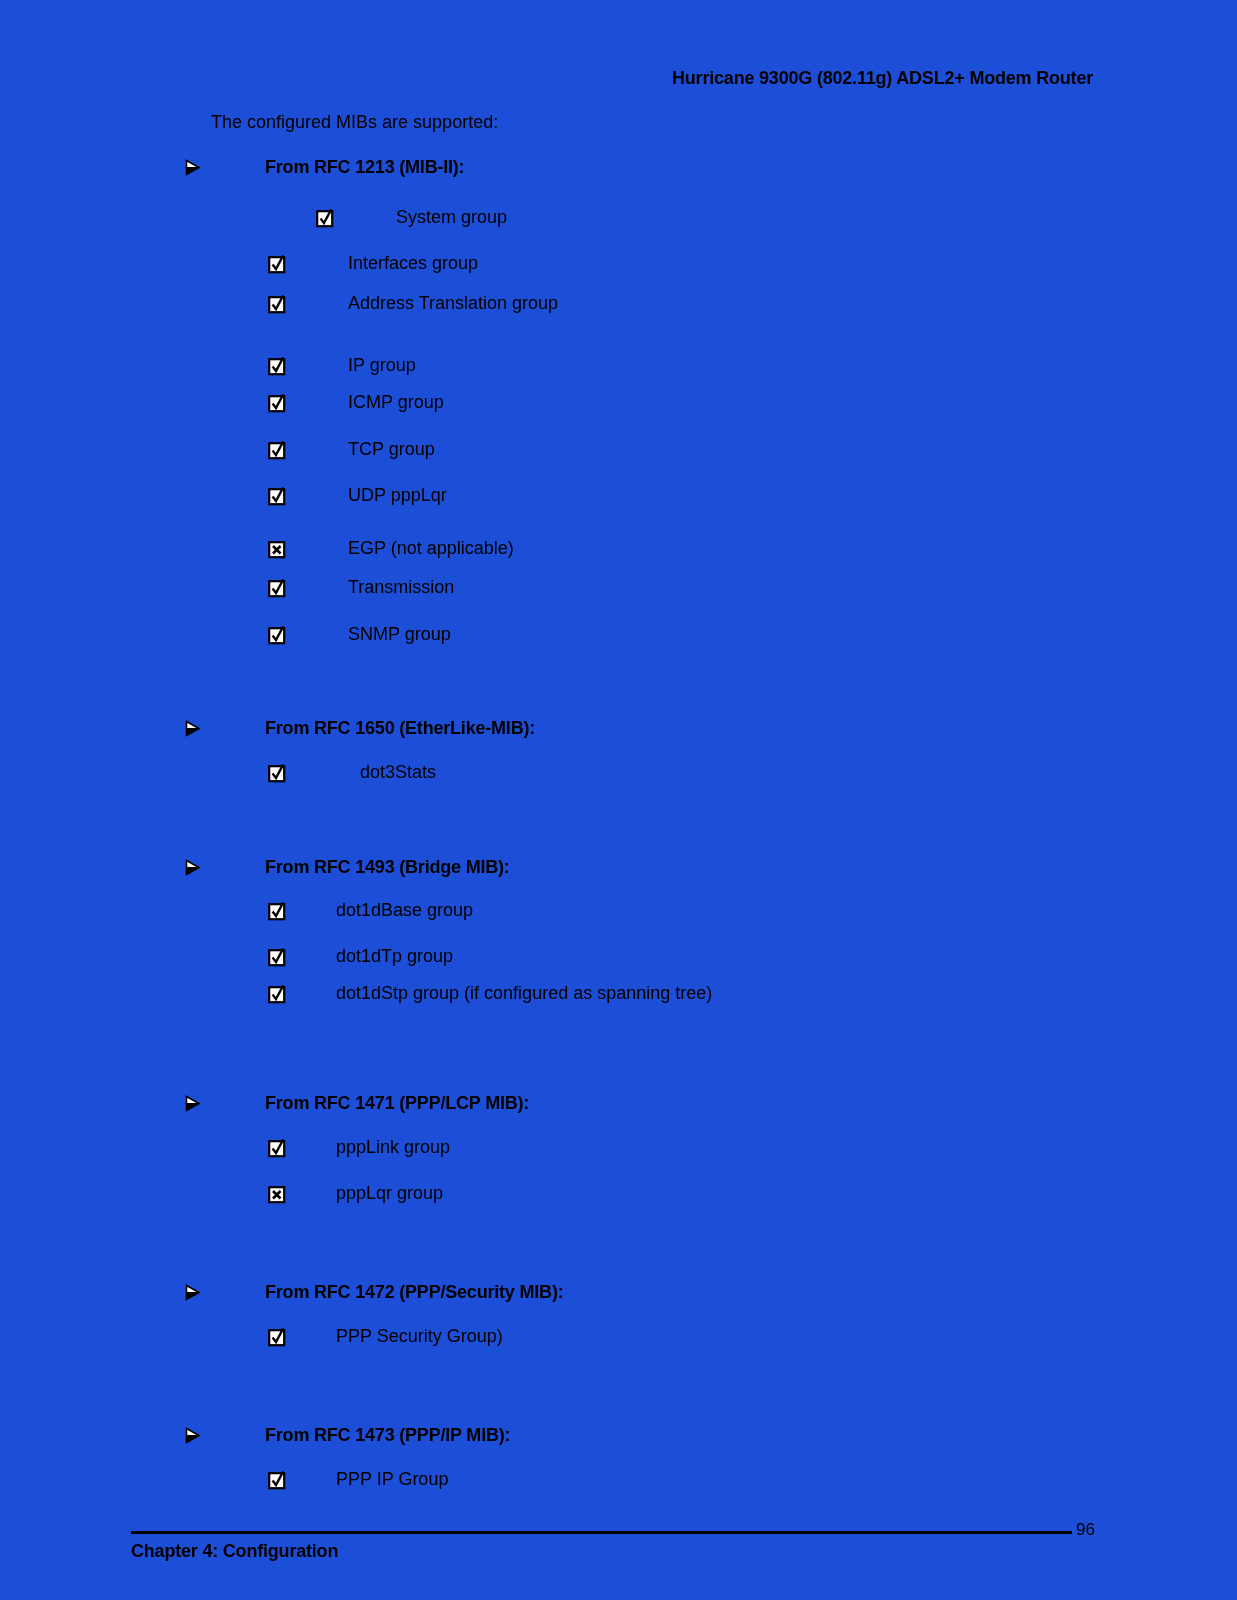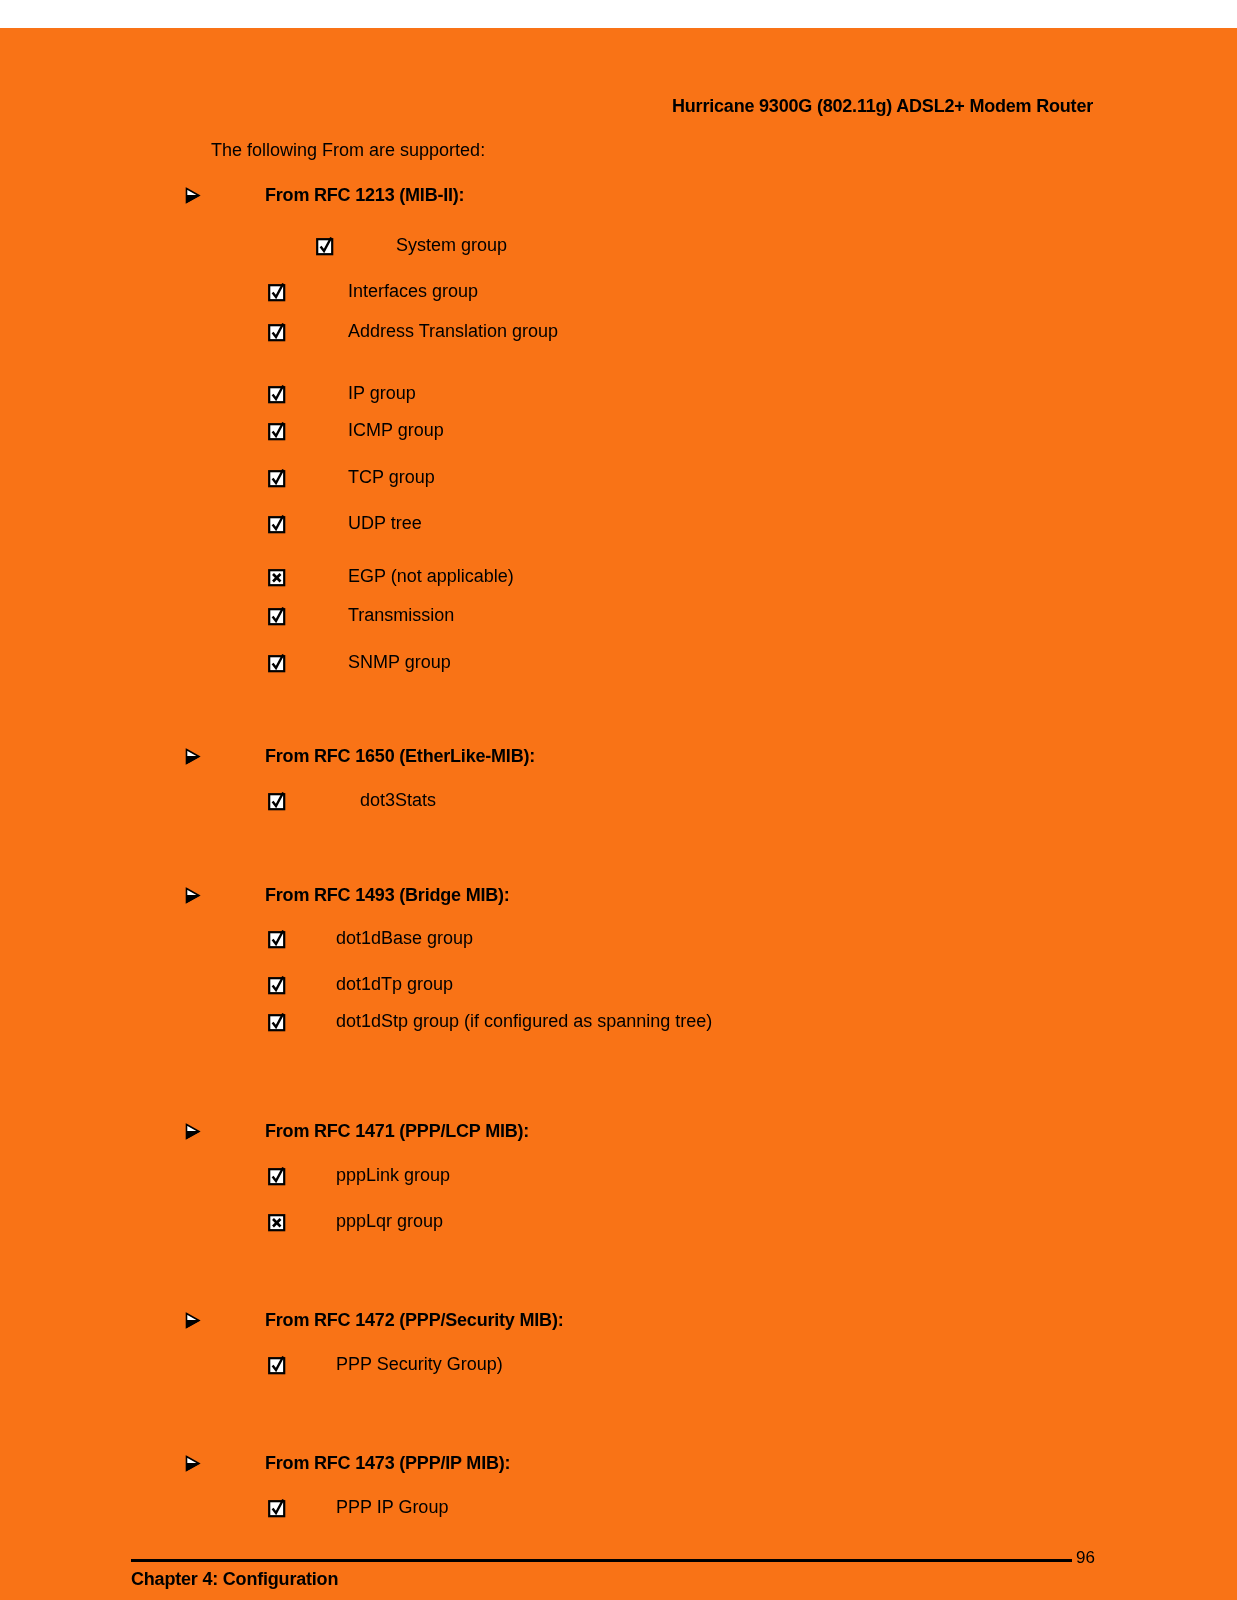--- a/index.html
+++ b/index.html
@@ -2,21 +2,21 @@
 <html><head>
 <meta charset="utf-8">
 <style>
   * { margin:0; padding:0; box-sizing:border-box; }
   html,body { background:#ffffff; }
   body {
     width:1237px; height:1600px; position:relative; overflow:hidden;
     font-family:"Liberation Sans","DejaVu Sans",sans-serif;
     color:#000000;
   }
-  .page { position:absolute; inset:0; background:#f97316;margin-top:28px; }
+  .page { position:absolute; inset:0; background:#1d4ed8; }
 
   .header-title {
     position:absolute; top:68px; left:0; width:1093px;
     text-align:right; font-weight:bold; font-size:18px; line-height:20px;
     letter-spacing:-0.2px;
   }
 
   .intro-text {
     position:absolute; top:112px; left:211px;
     font-size:18px; line-height:20px;
@@ -55,21 +55,21 @@
     letter-spacing:-0.2px;
   }
 </style>
 </head>
 <body>
 
 <div class="page">
 
   <div class="header-title">Hurricane 9300G (802.11g) ADSL2+ Modem Router</div>
 
-  <div class="intro-text">The following From are supported:</div>
+  <div class="intro-text">The configured MIBs are supported:</div>
 
   <div id="sections-container">
   <div class="section first-section" style="top: 157px;">
     <div class="section-heading">
       <svg class="bullet-icon" width="16" height="17" viewBox="0 0 16 17">
         <polygon points="1.5,1.5 14,8.5 1.5,15.5" fill="#ffffff" stroke="#000000" stroke-width="1.6"></polygon>
         <polygon points="1.5,8.5 14,8.5 1.5,15.5" fill="#000000" stroke="#000000" stroke-width="1"></polygon>
       </svg>
       <span class="section-title">From RFC 1213 (MIB-II):</span>
     </div>
@@ -127,21 +127,21 @@
 
     <span class="mib-item-label">TCP group</span>
   </div>
 
   <div class="mib-item" style="top: 327.8px;">
     <svg class="checkbox-icon checked" width="20" height="22" viewBox="0 0 20 22">
       <rect x="1.2" y="4.2" width="15" height="15" fill="#ffffff" stroke="#000000" stroke-width="2.2"></rect>
       <polyline points="4.6,11.5 8,16 15.2,2.5" fill="none" stroke="#000000" stroke-width="2.4"></polyline>
     </svg>
 
-    <span class="mib-item-label">UDP tree</span>
+    <span class="mib-item-label">UDP pppLqr</span>
   </div>
 
   <div class="mib-item" style="top: 381px;">
 
     <svg class="checkbox-icon crossed" width="20" height="22" viewBox="0 0 20 22">
       <rect x="1.2" y="4.2" width="15" height="15" fill="#ffffff" stroke="#000000" stroke-width="2.2"></rect>
       <line x1="5" y1="8" x2="12.5" y2="15.5" stroke="#000000" stroke-width="2.6"></line>
       <line x1="12.5" y1="8" x2="5" y2="15.5" stroke="#000000" stroke-width="2.6"></line>
     </svg>
     <span class="mib-item-label">EGP (not applicable)</span>

